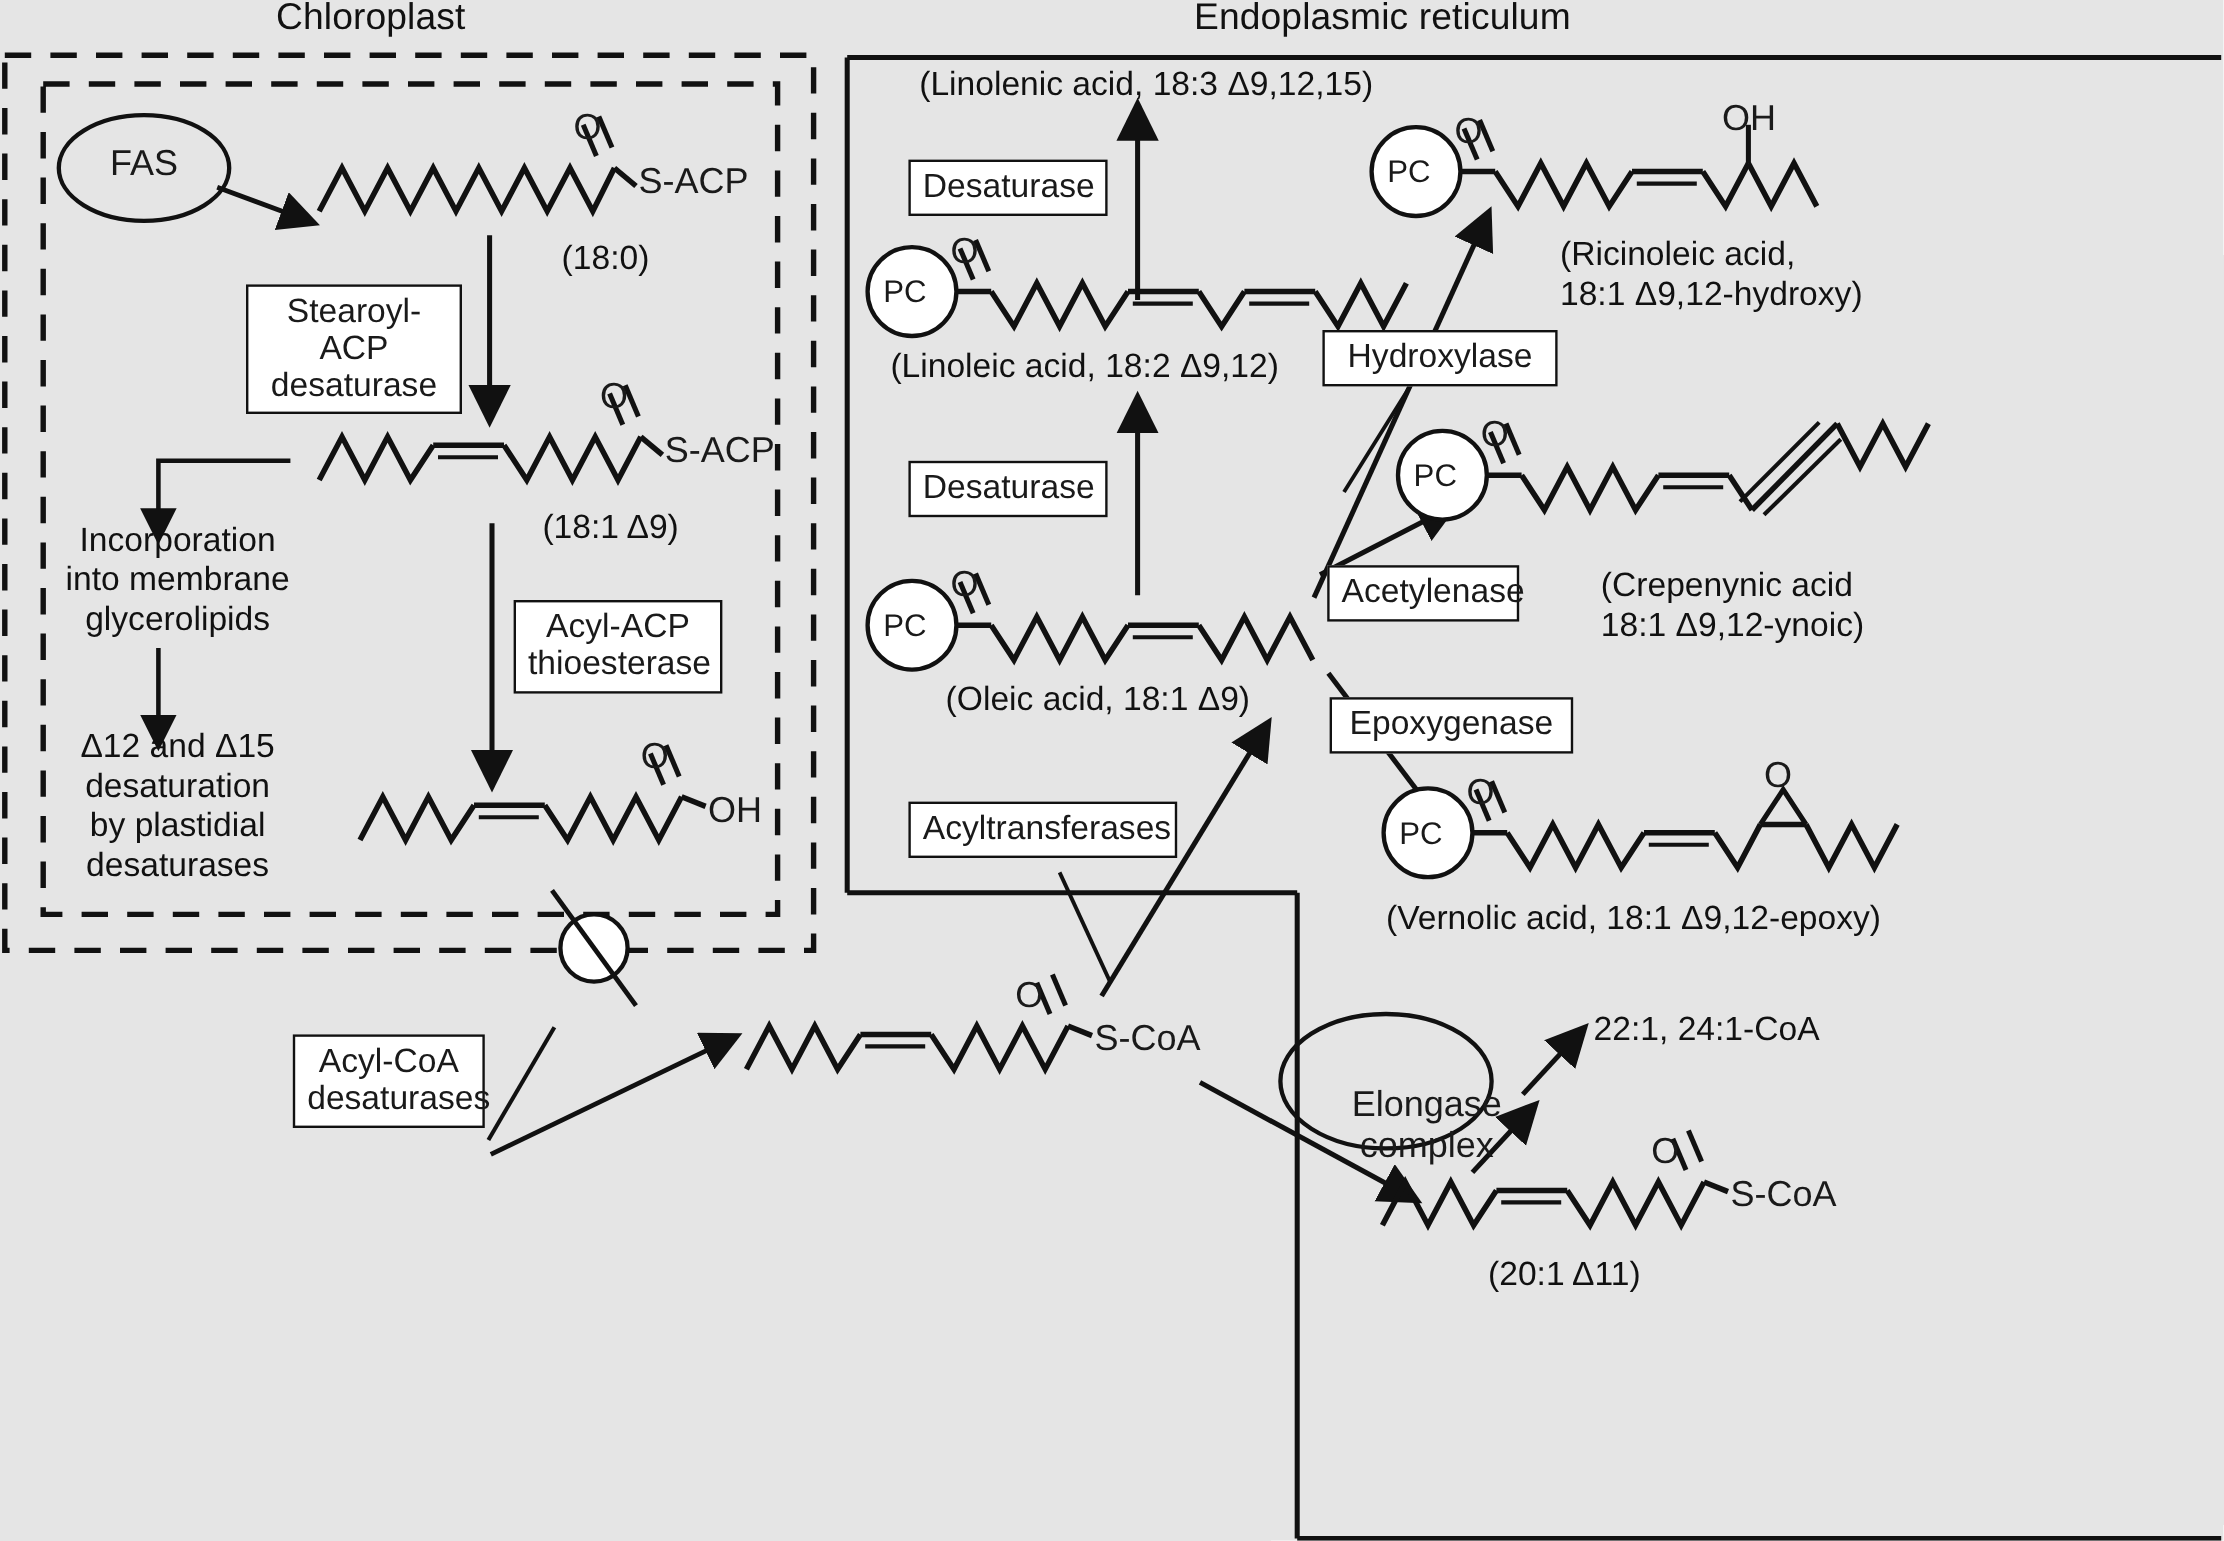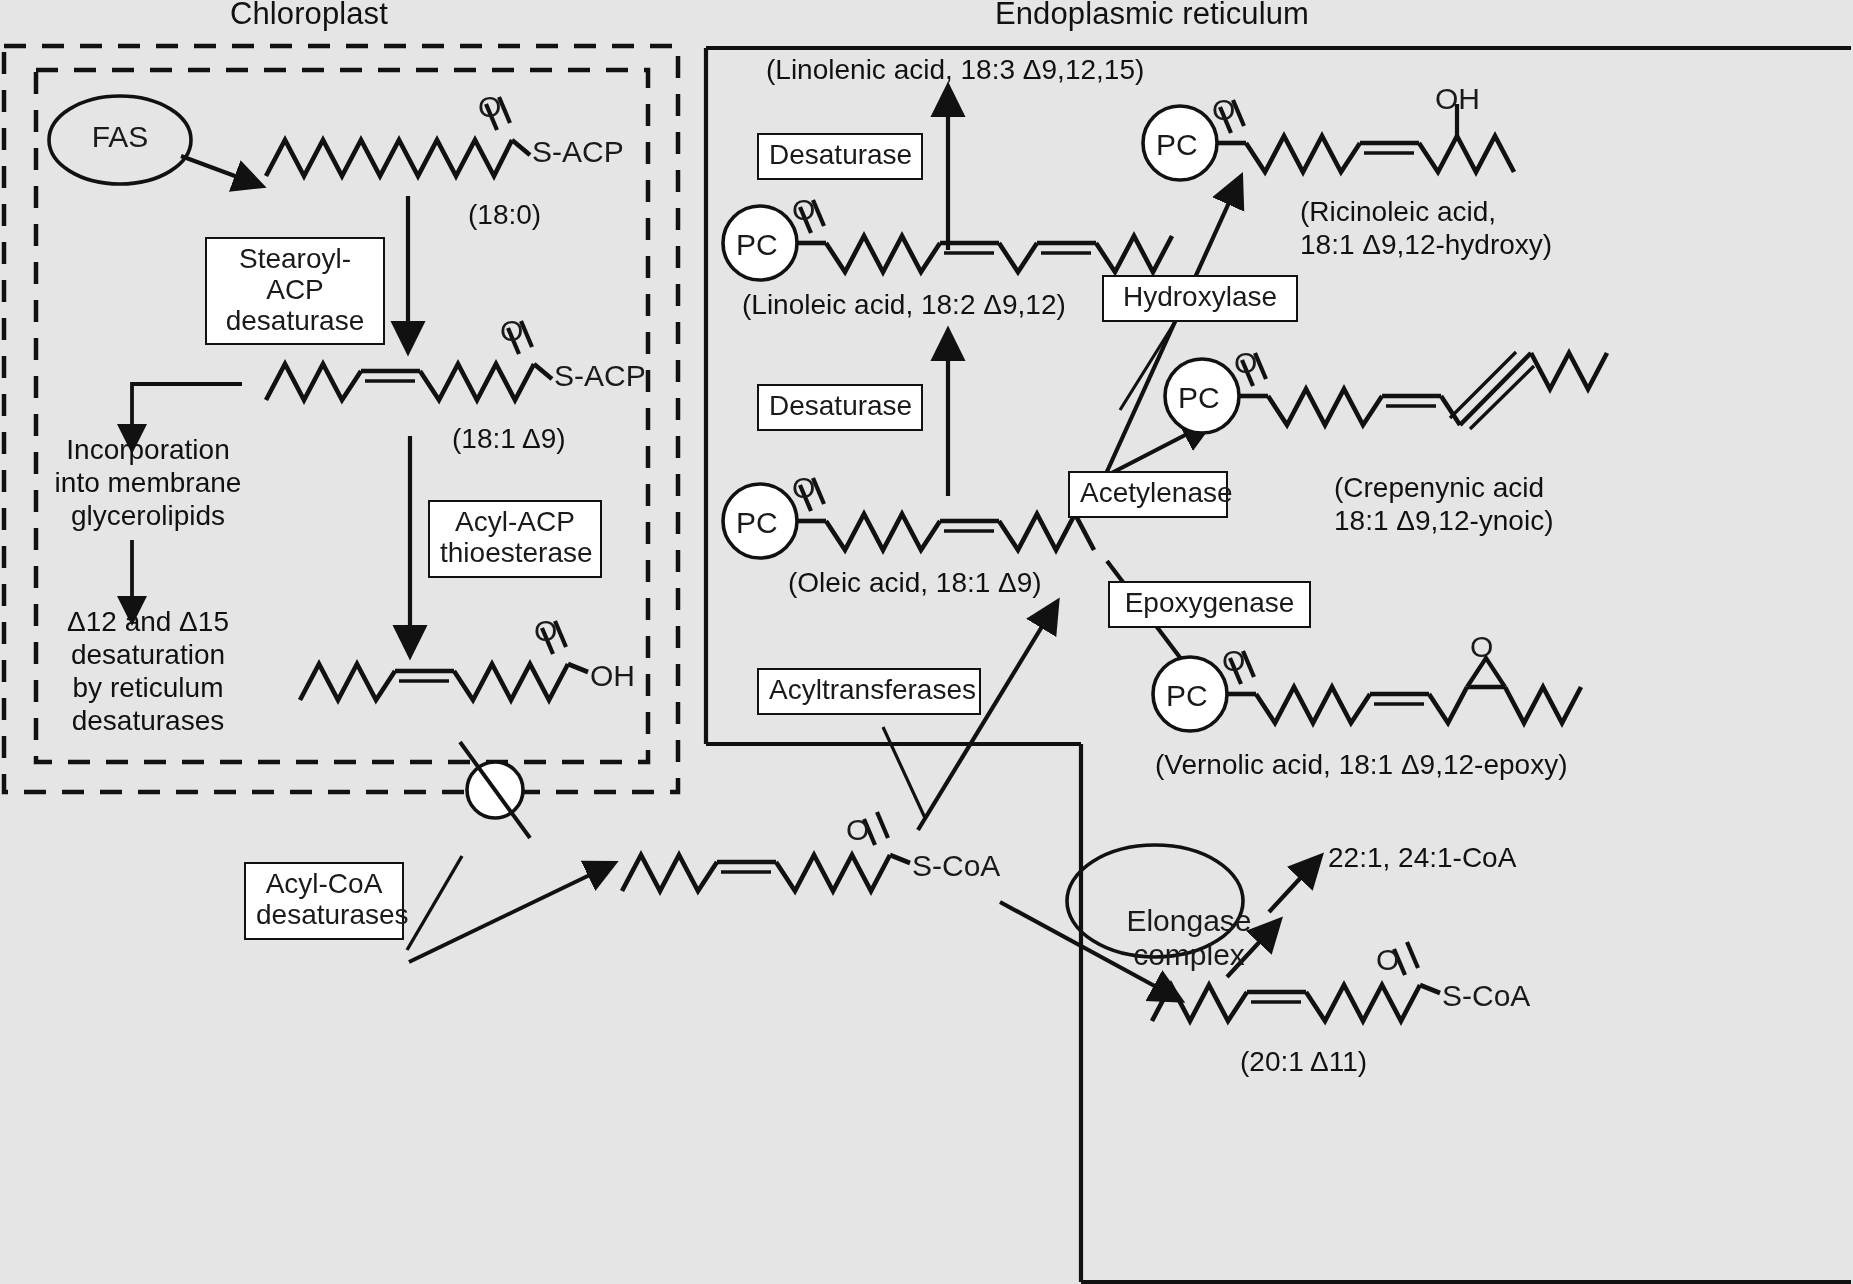--- a/index.html
+++ b/index.html
@@ -5,21 +5,21 @@
   html,body{margin:0;padding:0;background:#ffffff;}
   body{font-family:"Liberation Sans", sans-serif;color:#1a1a1a;}
   #stage{position:relative;width:1853px;height:1284px;background:#e5e5e5;overflow:hidden;}
   svg.layer{position:absolute;left:0;top:0;width:1853px;height:1284px;}
   .lbl{position:absolute;font-family:"Liberation Sans", sans-serif;color:#111;white-space:pre;line-height:1.18;}
   .organelle-title{font-size:31px;letter-spacing:.1px;}
   .caption{font-size:28px;}
   .enzbox{position:absolute;border:2.6px solid #111;background:#fff;font-size:28px;padding:5px 10px 7px 10px;text-align:center;line-height:1.1;box-sizing:border-box;}
   .bubtxt{position:absolute;font-size:30px;text-align:center;line-height:1.12;}
   .chemtxt{position:absolute;font-size:30px;}
-  .pclbl{position:absolute;font-size:30px;text-align:center;}
+  .pclbl{position:absolute;font-size:26px;text-align:center;}
   .multi{white-space:pre-line;}
 </style>
 </head>
 <body>
 
 <div id="stage">
 
   <svg class="layer" viewBox="0 0 1853 1284">
     <defs>
       <marker id="ah" markerWidth="11" markerHeight="11" refX="2.2" refY="4" orient="auto" markerUnits="strokeWidth">
@@ -226,29 +226,29 @@
   <div class="enzbox multi" style="left:205px;top:237px;width:180px;">Stearoyl-ACP
 desaturase</div>
   <div class="enzbox multi" style="left:244px;top:862px;width:160px;">Acyl-CoA
 desaturases</div>
 
   <div class="lbl caption multi" style="left:48px;top:433px;width:200px;text-align:center;">Incorporation
 into membrane
 glycerolipids</div>
   <div class="lbl caption multi" style="left:48px;top:605px;width:200px;text-align:center;">Δ12 and Δ15
 desaturation
-by reticulum
+by plastidial
 desaturases</div>
 
   <div class="lbl caption" style="left:722px;top:53px;margin-left:44px;">(Linolenic acid, 18:3 Δ9,12,15)</div>
 
   <div class="enzbox" style="left:757px;top:133px;width:166px;">Desaturase</div>
   <div class="enzbox" style="left:757px;top:384px;width:166px;">Desaturase</div>
   <div class="enzbox" style="left:1102px;top:275px;width:196px;">Hydroxylase</div>
-  <div class="enzbox" style="left:1068px;top:471px;width:160px;">Acetylenase</div>
+  <div class="enzbox" style="left:1106px;top:471px;width:160px;">Acetylenase</div>
   <div class="enzbox" style="left:1108px;top:581px;width:203px;">Epoxygenase</div>
   <div class="enzbox" style="left:757px;top:668px;width:224px;">Acyltransferases</div>
 
   <div class="pclbl" style="left:736px;top:228px;">PC</div>
   <div class="pclbl" style="left:736px;top:506px;">PC</div>
   <div class="pclbl" style="left:1156px;top:128px;">PC</div>
   <div class="pclbl" style="left:1178px;top:381px;">PC</div>
   <div class="pclbl" style="left:1166px;top:679px;">PC</div>
 
   <div class="chemtxt" style="left:792px;top:193px;">O</div>

